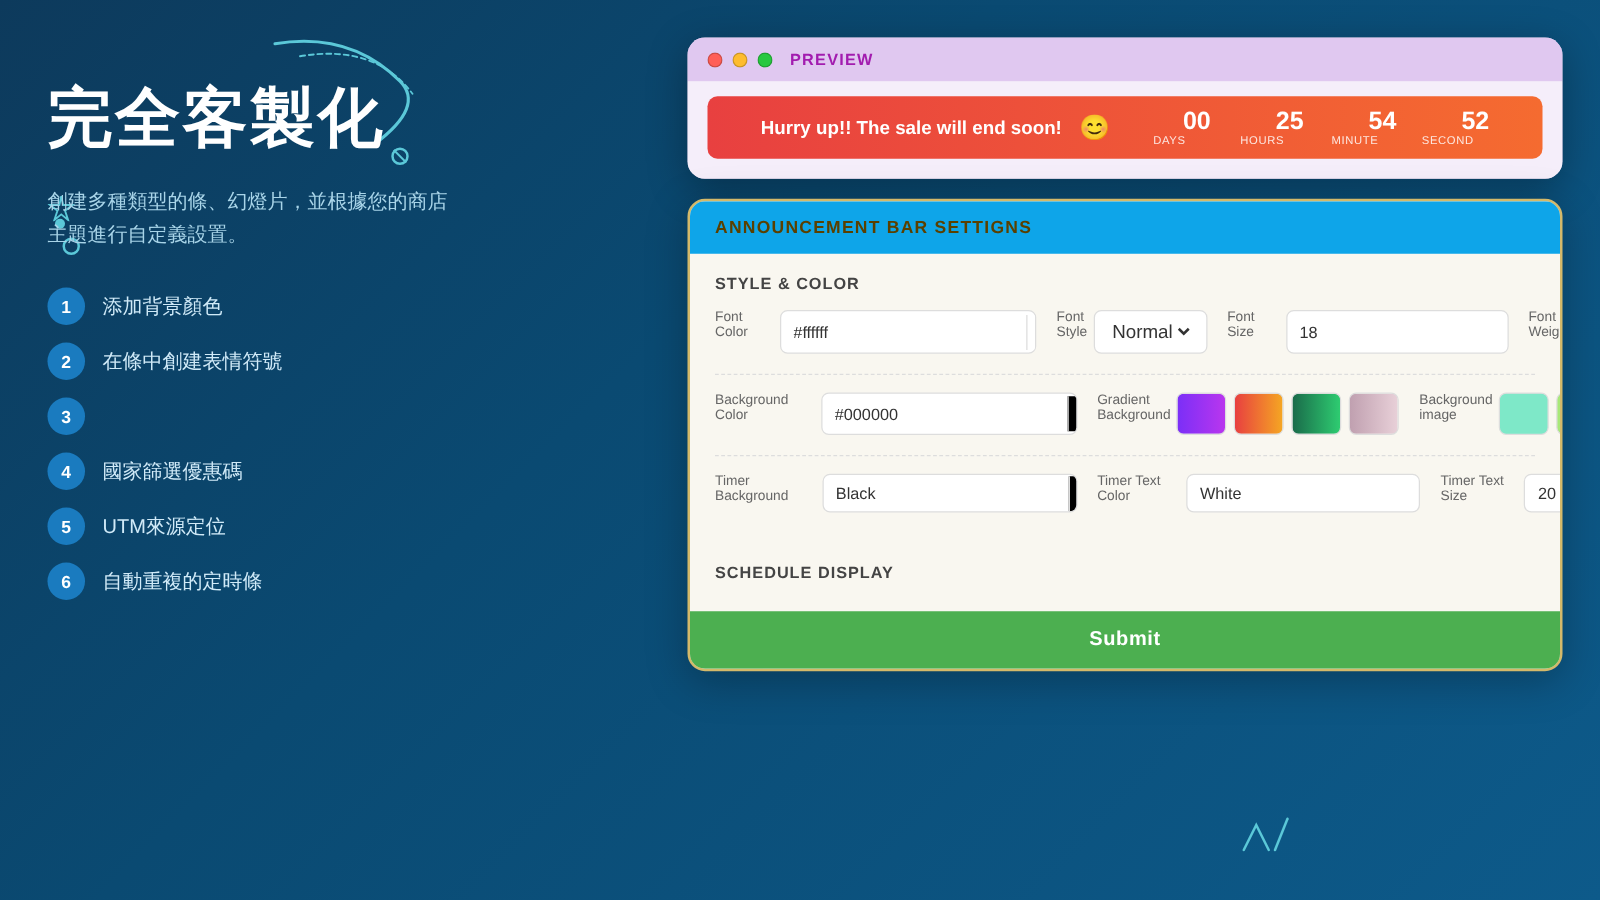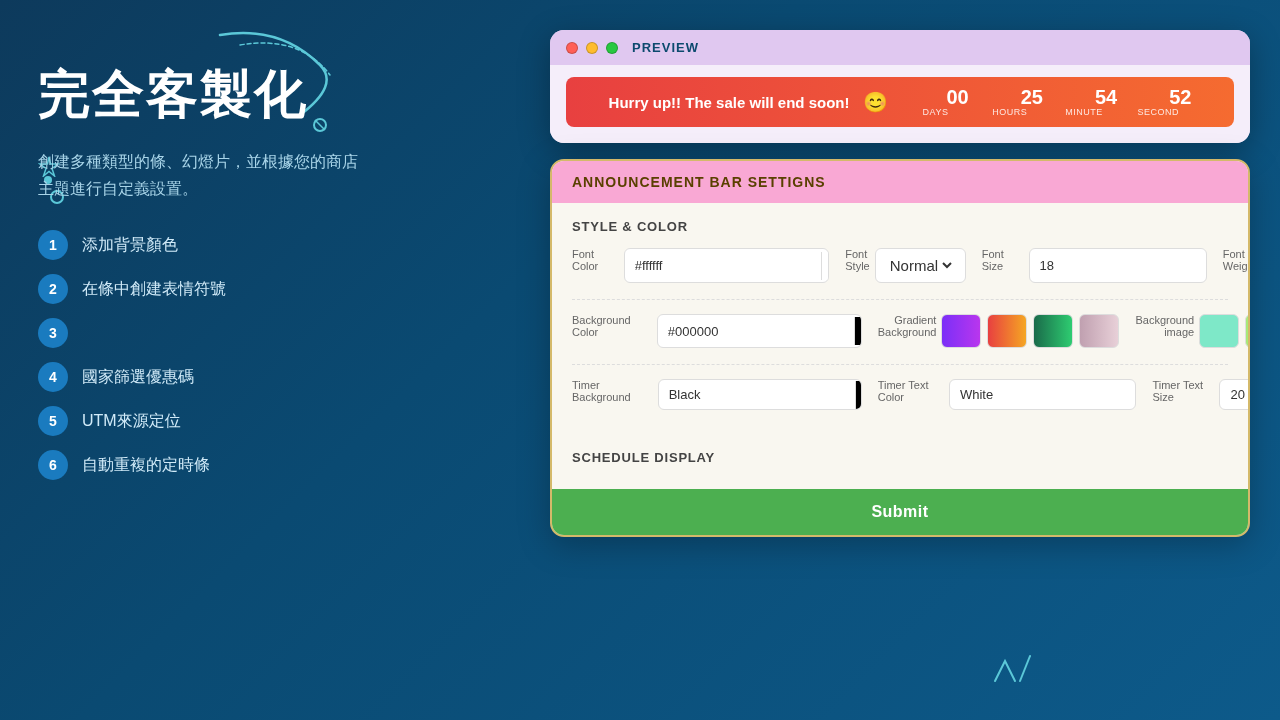--- a/index.html
+++ b/index.html
@@ -110,21 +110,21 @@
 
     .traffic-light {
       width: 12px; height: 12px;
       border-radius: 50%;
       border: 1.5px solid rgba(0,0,0,0.2);
     }
 
     .preview-label {
       font-size: 13px;
       font-weight: 700;
-      color: #0c4a6e;
+      color: #a21caf;
       margin-left: 6px;
       letter-spacing: 1px;
     }
 
     .preview-content {
       background: #f5eefa;
       padding: 12px 16px 16px;
     }
 
     .announcement-bar {
@@ -174,21 +174,21 @@
     
     .settings-panel {
       background: #f9f7f0;
       border-radius: 14px;
       overflow: hidden;
       box-shadow: 0 8px 32px rgba(0,0,0,0.25);
       border: 2px solid #d4b96a;
     }
 
     .settings-header {
-      background: #f9a8d4;
+      background: #0ea5e9;
       padding: 12px 20px;
     }
 
     .settings-title {
       font-size: 14px;
       font-weight: 800;
       color: #5a4000;
       letter-spacing: 1px;
     }
 
@@ -210,21 +210,21 @@
       margin-bottom: 16px;
     }
 
     .form-group {
       display: flex;
       flex-direction: row;
       gap: 5px;
     }
 
     .form-group.quarter { flex: 1; }
-    .form-group.half { flex: 2; text-align: right; }
+    .form-group.half { flex: 2; }
     .form-group.third { flex: 1.5; }
 
     .form-label {
       font-size: 11px;
       color: #666;
       font-weight: 500;
     }
 
     .form-input-row {
       display: flex;

